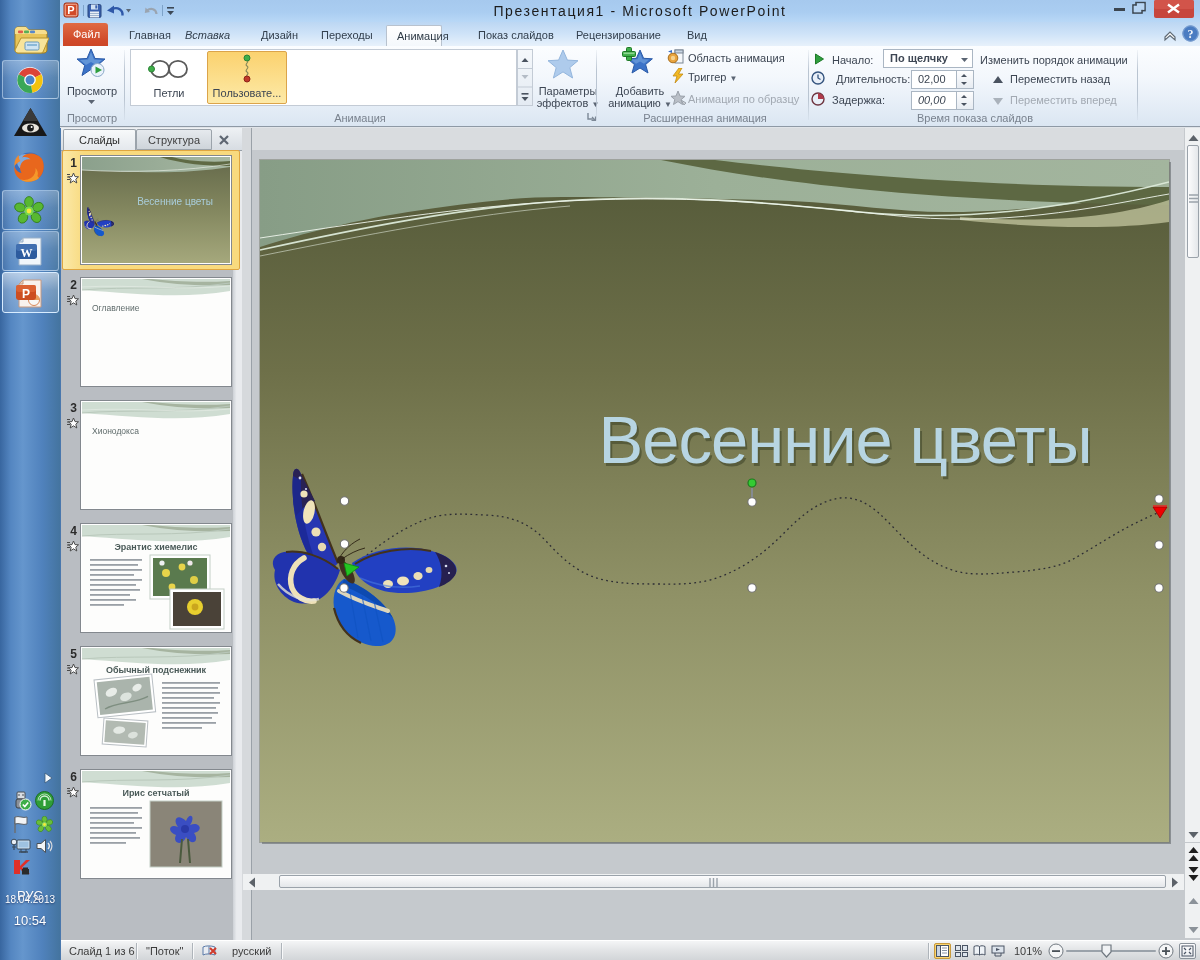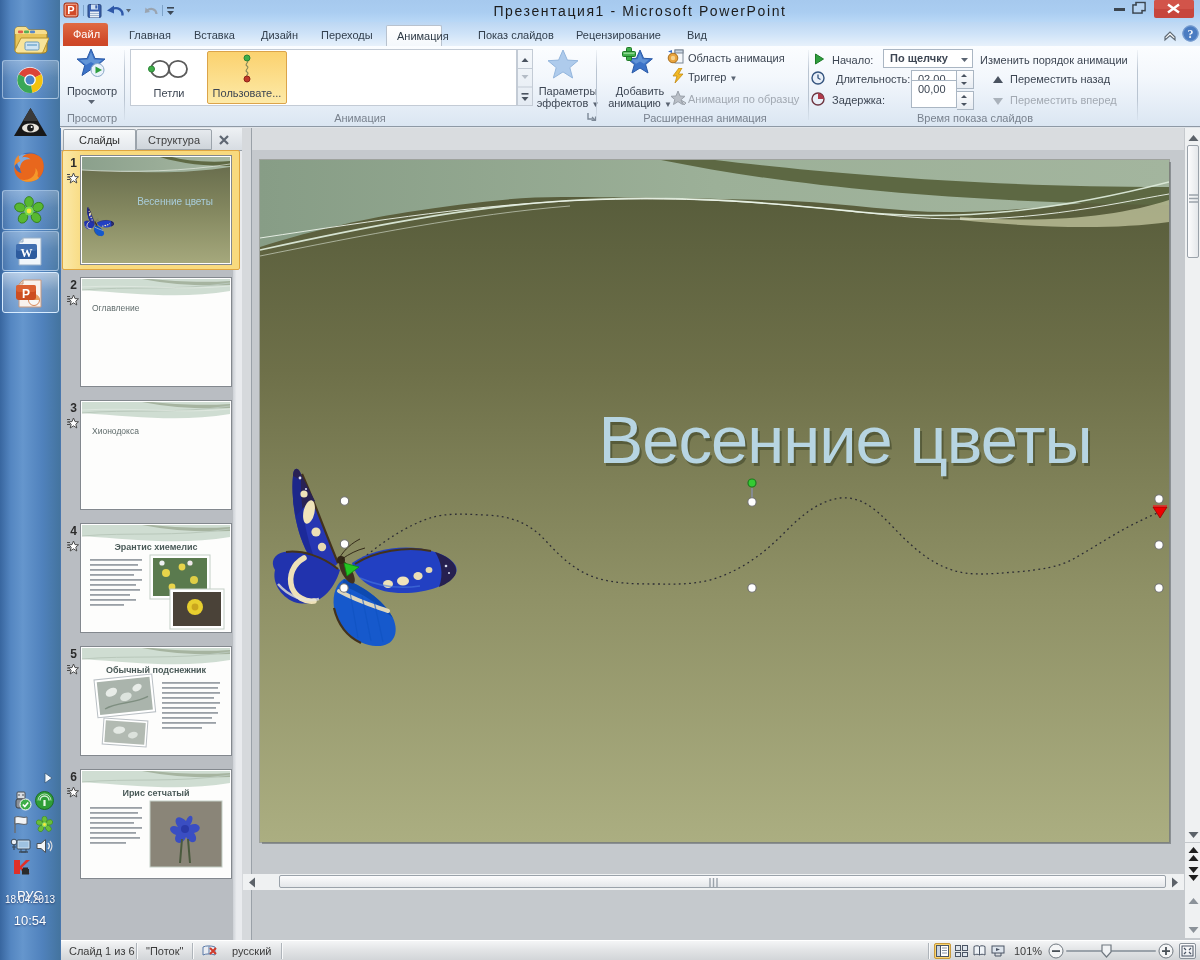--- a/index.html
+++ b/index.html
@@ -113,21 +113,21 @@
       <rect x="32" y="2.6" width="9" height="8" fill="none" stroke="#3c4650" stroke-width="1.6"></rect>
       <rect x="32.9" y="3.4" width="7.4" height="6.4" fill="#b7d4f2"></rect>
       <rect x="29.8" y="5.8" width="7.4" height="6.4" fill="#b7d4f2"></rect>
       <rect x="50" y="0" width="40" height="18" rx="2" fill="#c7463d"></rect>
       <rect x="50" y="0" width="40" height="9" rx="2" fill="#d4574e" opacity=".8"></rect>
       <path d="M64 4.5 L75 12.5 M75 4.5 L64 12.5" stroke="#fff" stroke-width="2.4"></path>
     </svg>
     <div class="abs" id="tabrow">
       <div class="tab" id="tab-file">Файл</div>
       <div class="tab" style="left:59px;">Главная</div>
-      <div class="tab" style="left:124px;">Вставка</div>
+      <div class="tab" style="left:115px;font-style:italic;">Вставка</div>
       <div class="tab" style="left:191px;">Дизайн</div>
       <div class="tab" style="left:251px;">Переходы</div>
       <div class="tab" id="tab-anim" style="left:326px;width:56px;text-align:center;">Анимация</div>
       <div class="tab" style="left:408px;">Показ слайдов</div>
       <div class="tab" style="left:506px;">Рецензирование</div>
       <div class="tab" style="left:617px;">Вид</div>
       <svg class="abs" style="left:1103px;top:6px;" width="16" height="14" viewBox="0 0 16 14">
         <path d="M2 9 L7 4 L12 9 L12 12 L7 7.5 L2 12 Z" fill="#fff" stroke="#5f6a75" stroke-width="1.2"></path>
       </svg>
       <svg class="abs" style="left:1122px;top:3px;" width="17" height="17" viewBox="0 0 17 17">
@@ -238,21 +238,21 @@
       <div class="rlabel" style="left:776px;top:27px;">Длительность:</div>
       <div class="abs" style="left:851px;top:24px;width:46px;height:19px;background:#fff;border:1px solid #aab6c3;">
         <div class="rlabel" style="left:6px;top:2px;">02,00</div>
       </div>
       <div class="abs spinner" style="left:897px;top:24px;"></div>
       <svg class="abs" style="left:751px;top:46px;" width="14" height="14" viewBox="0 0 14 14">
         <circle cx="7" cy="7" r="6" fill="#e8eff8" stroke="#6e3540" stroke-width="1.4"></circle>
         <path d="M7 7 L7 1.2 A5.8 5.8 0 0 1 12.8 7 Z" fill="#b03a4a"></path>
       </svg>
       <div class="rlabel" style="left:772px;top:48px;">Задержка:</div>
-      <div class="abs" style="left:851px;top:34px;width:46px;height:28px;background:#fff;border:1px solid #aab6c3;">
+      <div class="abs" style="left:851px;top:45px;width:46px;height:19px;background:#fff;border:1px solid #aab6c3;font-style:italic;">
         <div class="rlabel" style="left:6px;top:2px;">00,00</div>
       </div>
       <div class="abs spinner" style="left:897px;top:45px;"></div>
       <div class="rlabel" style="left:920px;top:8px;">Изменить порядок анимации</div>
       <svg class="abs" style="left:932px;top:29px;" width="12" height="9">
           <path d="M6 1 L11 8 L1 8 Z" fill="#4a5360"></path>
         </svg>
       <div class="rlabel" style="left:950px;top:27px;">Переместить назад</div>
       <svg class="abs" style="left:932px;top:51px;" width="12" height="9">
           <path d="M1 1 L11 1 L6 8 Z" fill="#aab2bb"></path>

